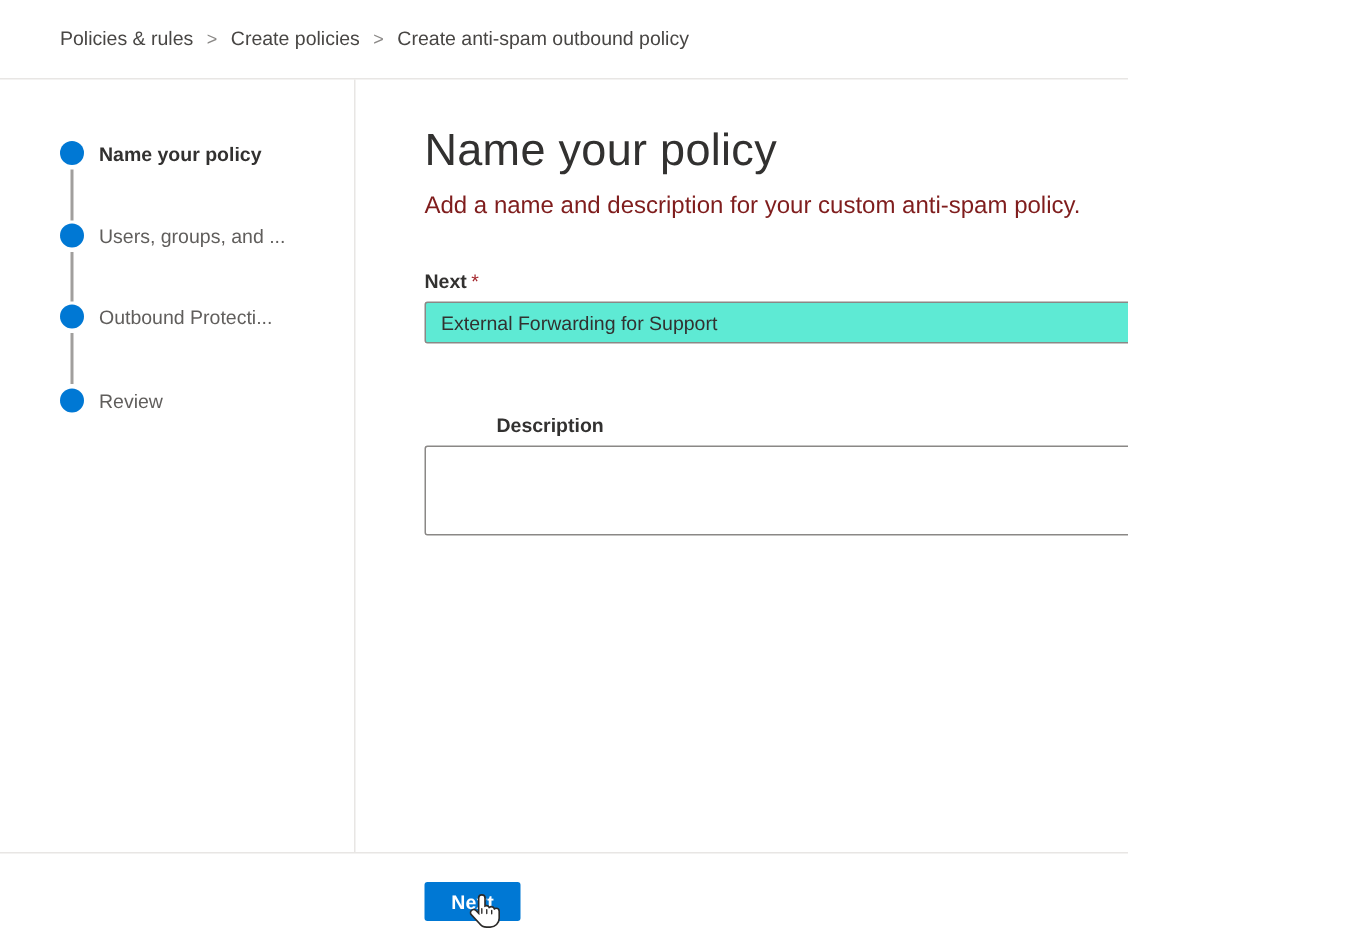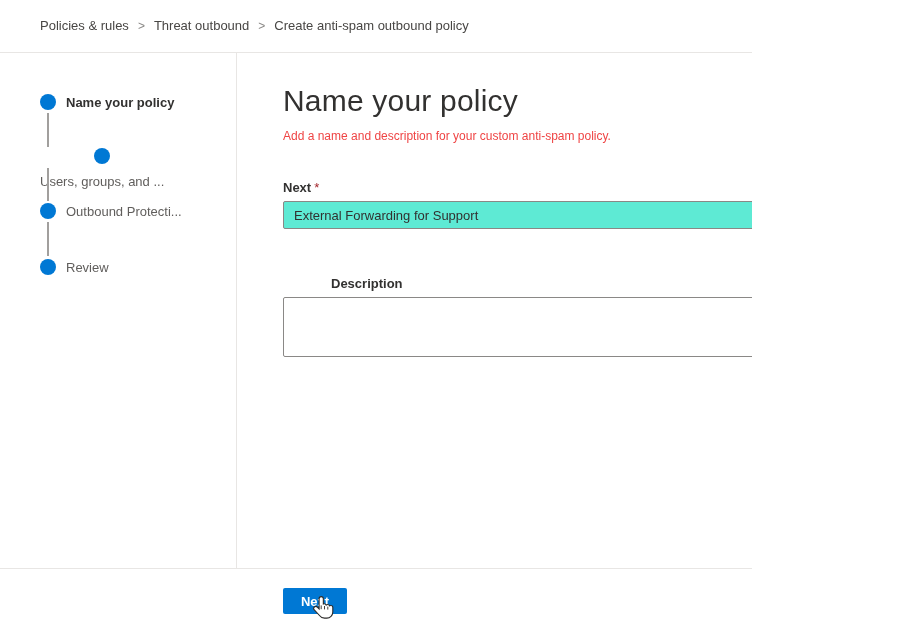--- a/index.html
+++ b/index.html
@@ -78,22 +78,22 @@
     position: absolute;
     left: 283px; top: 84px;
     font-size: 30px;
     font-weight: 300;
     color: #323130;
     letter-spacing: 0.2px;
   }
   .page-subtitle {
     position: absolute;
     left: 283px; top: 129px;
-    font-size: 12px;
-    color: #ef4444;
+    font-size: 16px;
+    color: #7f1d1d;
   }
   .field-label {
     position: absolute;
     left: 283px;
     font-size: 13px;
     font-weight: 600;
     color: #323130;
   }
   .field-label .req {
     color: #a4262c;
@@ -196,35 +196,35 @@
   }
 </style>
 </head>
 <body>
 
 <div class="screen">
 
   <div class="breadcrumb">
     <span class="crumb">Policies &amp; rules</span>
     <span class="sep">&gt;</span>
-    <span class="crumb">Threat outbound</span>
+    <span class="crumb">Create policies</span>
     <span class="sep">&gt;</span>
     <span>Create anti-spam outbound policy</span>
   </div>
   <div class="top-divider"></div>
 
   <div class="side-divider"></div>
 
   <div class="step active" style="top: 93px;">
     <span class="dot"></span>
     <span class="step-label">Name your policy</span>
   </div>
   <div class="connector" style="top: 113px; height: 34px;"></div>
 
-  <div class="step" style="top: 148px; flex-direction: column;">
+  <div class="step" style="top: 148px;">
     <span class="dot"></span>
     <span class="step-label">Users, groups, and ...</span>
   </div>
   <div class="connector" style="top: 168px; height: 33px;"></div>
 
   <div class="step" style="top: 202px;">
     <span class="dot"></span>
     <span class="step-label">Outbound Protecti...</span>
   </div>
   <div class="connector" style="top: 222px; height: 34px;"></div>

